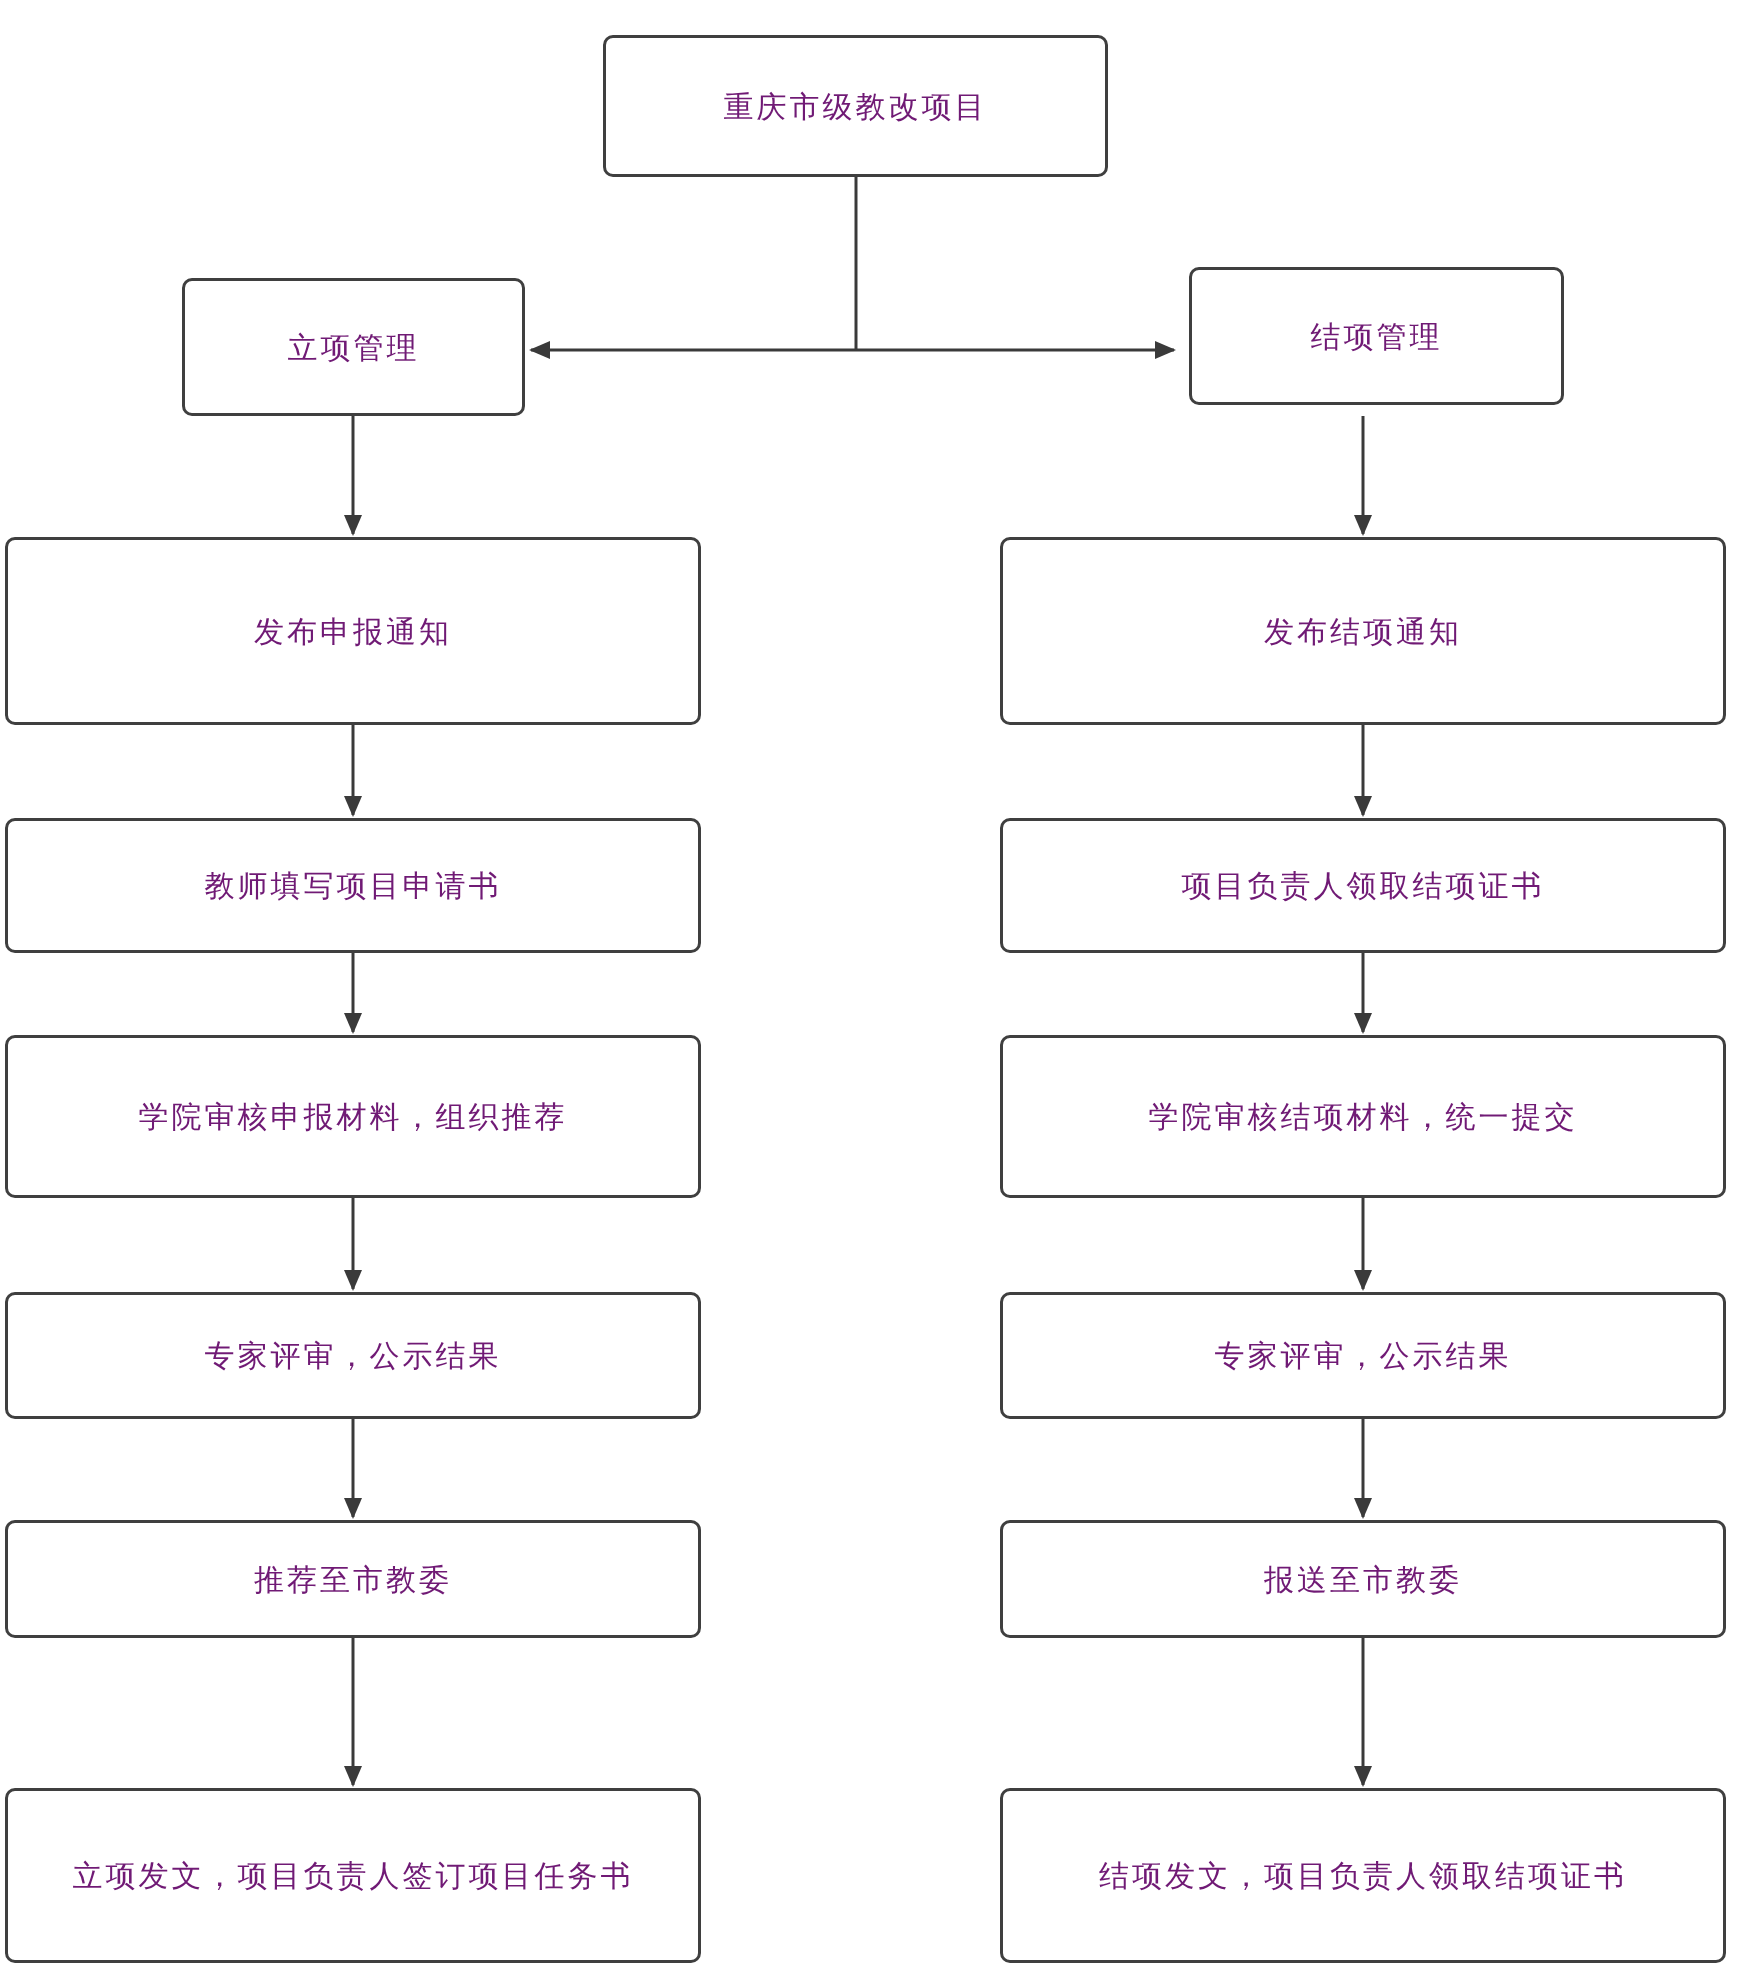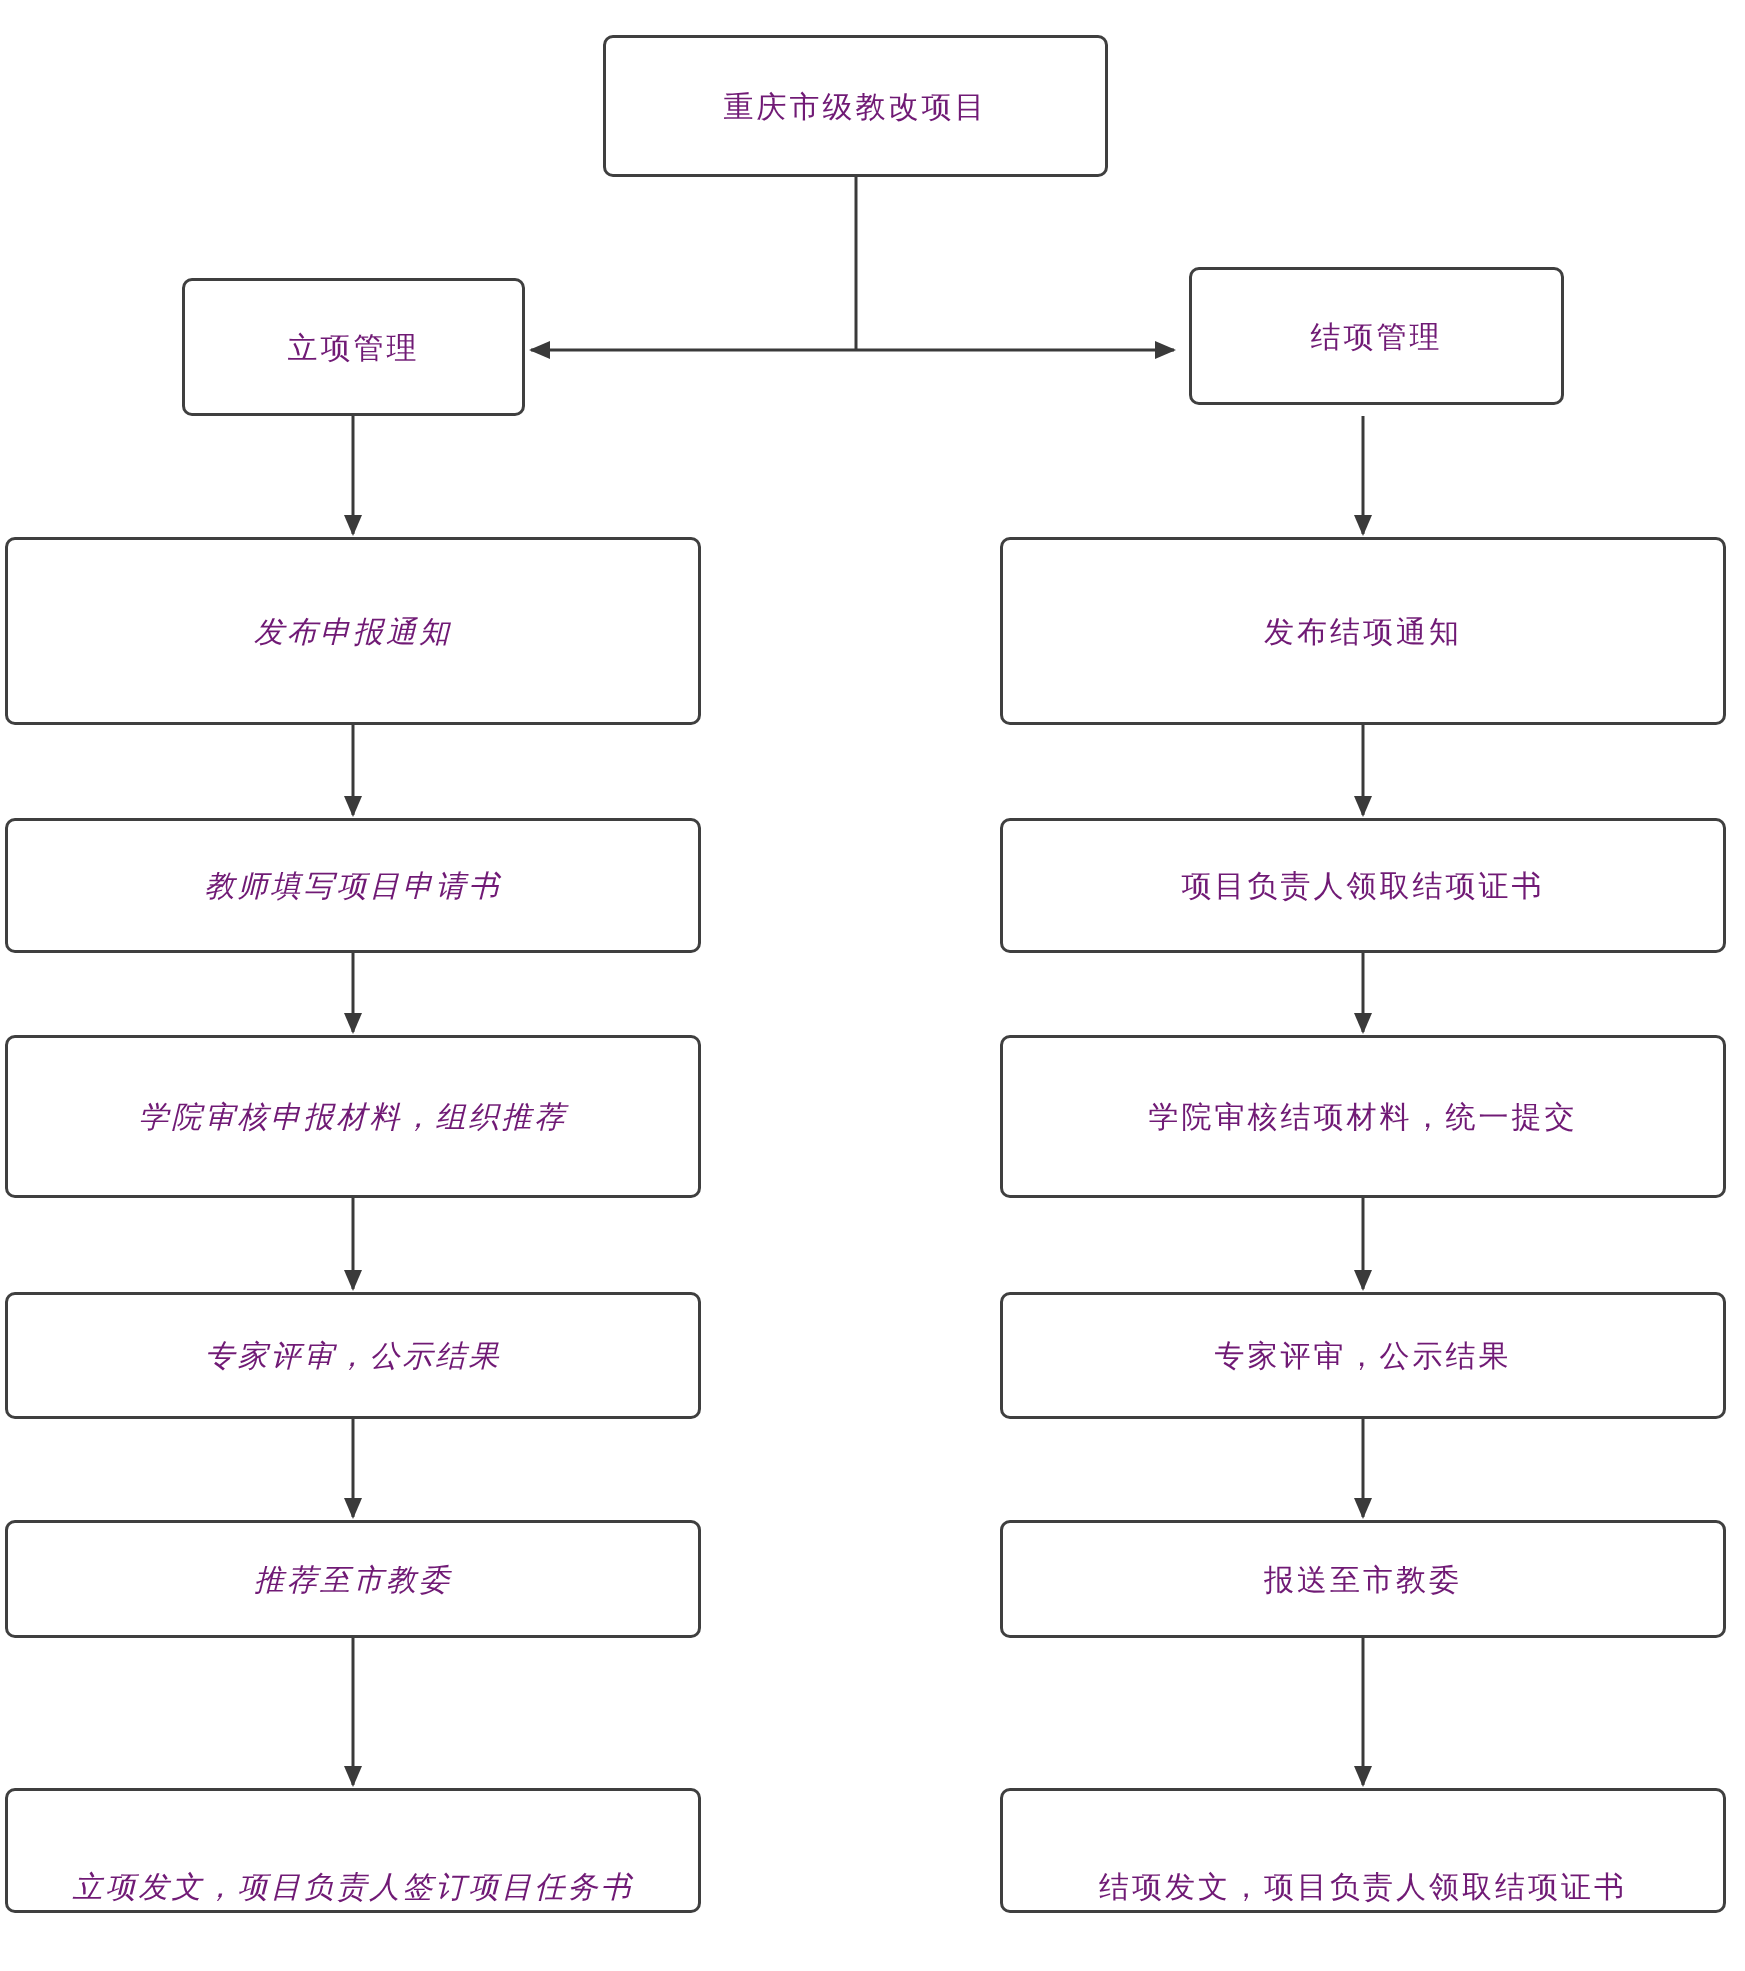--- a/index.html
+++ b/index.html
@@ -38,28 +38,28 @@
     color: #701a75;
     line-height: 1.3;
     padding: 4px 10px;
   }
   
   .n-root         { left: 603px;  top: 35px;   width: 505px; height: 142px; }
   
   .n-branch-left  { left: 182px;  top: 278px;  width: 343px; height: 138px; }
   .n-branch-right { left: 1177px; top: 267px;  width: 375px; height: 138px; margin-left: 12px; }
   
-  .col-left  { left: 5px;    width: 696px; font-style: italic; }
+  .col-left  { left: 5px;    width: 696px; }
   .col-right { left: 1000px; width: 726px; }
   .row-0 { top: 537px;  height: 188px; }
   .row-1 { top: 818px;  height: 135px; }
   .row-2 { top: 1035px; height: 163px; align-items: center; }
   .row-3 { top: 1292px; height: 127px; }
   .row-4 { top: 1520px; height: 118px; }
-  .row-5 { top: 1788px; height: 125px; align-items: flex-end; }
+  .row-5 { top: 1788px; height: 175px; }
 </style>
 </head>
 <body>
 
 <div class="canvas">
 
   <svg class="connectors" width="1745" height="1971" viewBox="0 0 1745 1971" xmlns="http://www.w3.org/2000/svg">
     <defs>
       <marker id="arrow" markerUnits="userSpaceOnUse" markerWidth="22" markerHeight="18" refX="19" refY="9" orient="auto">
         <path d="M0,0 L21,9 L0,18 Z" fill="#3a3a3a"></path>

